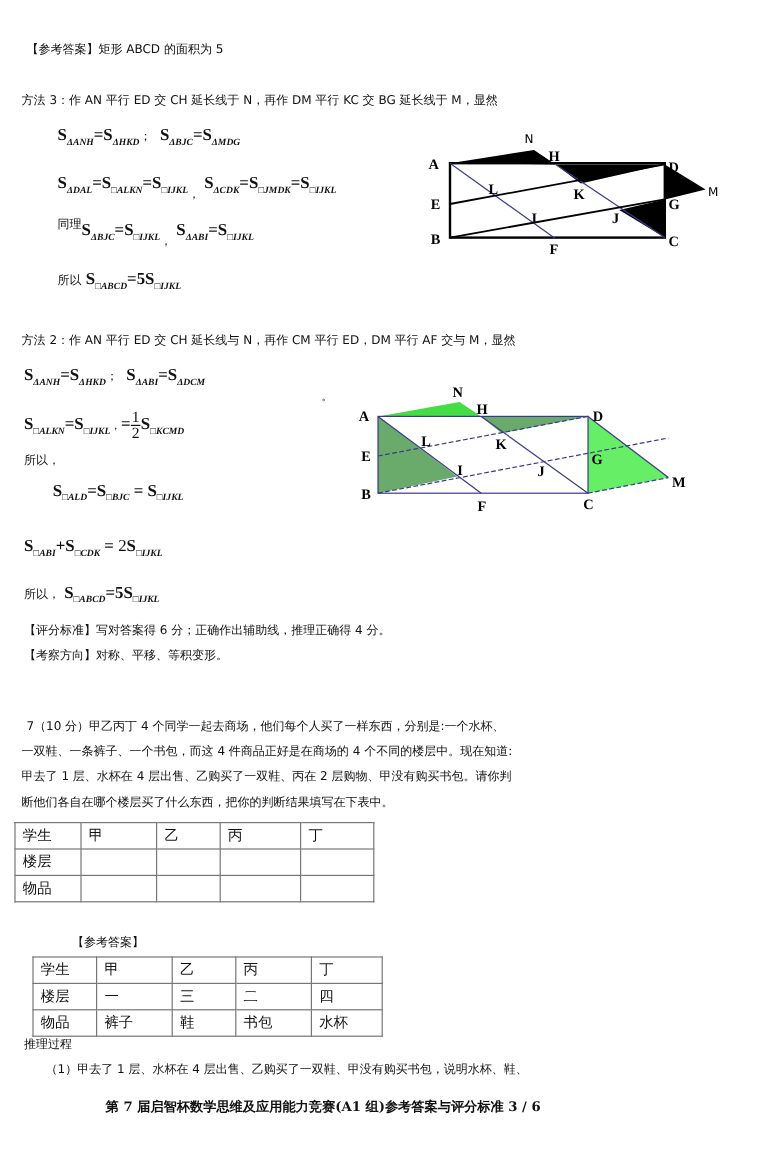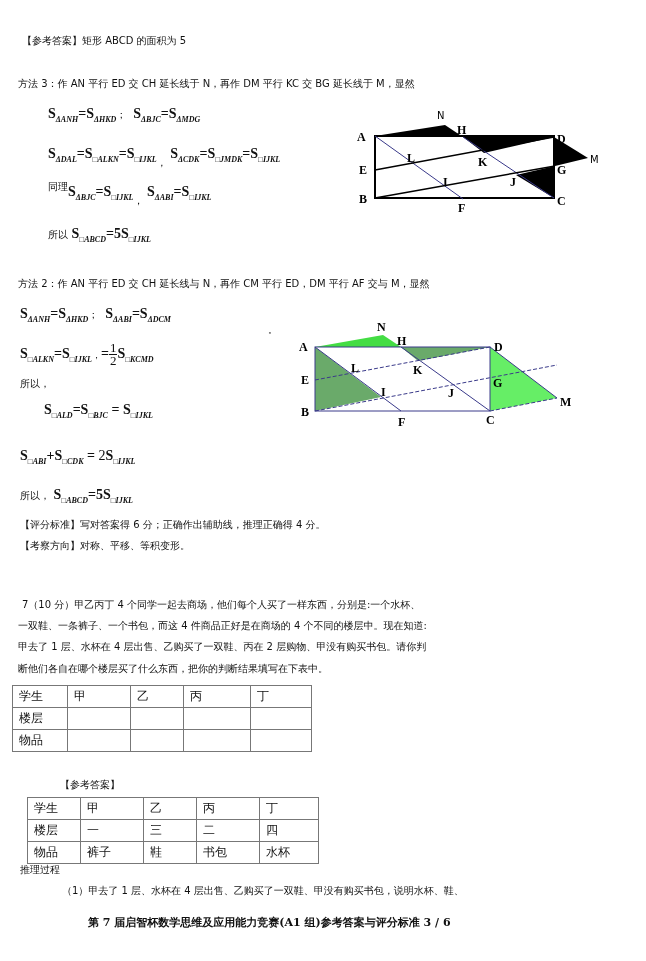--- a/index.html
+++ b/index.html
@@ -159,15 +159,15 @@
     <td>物品</td>
     <td>裤子</td>
     <td>鞋</td>
     <td>书包</td>
     <td>水杯</td>
   </tr>
 </tbody>
   </table>
 
 <div class="abs cn t13" style="left:20px;top:863px;">推理过程</div>
-<div class="abs cn t13" style="left:38px;top:884px;margin-left:24px;">（1）甲去了 1 层、水杯在 4 层出售、乙购买了一双鞋、甲没有购买书包，说明水杯、鞋、</div>
+<div class="abs cn t13" style="left:38px;top:884px;">（1）甲去了 1 层、水杯在 4 层出售、乙购买了一双鞋、甲没有购买书包，说明水杯、鞋、</div>
 
 <div class="abs footer" style="left:88px;top:915px;">第 7 届启智杯数学思维及应用能力竞赛(A1 组)参考答案与评分标准 3 / 6</div>
 
 </body></html>

